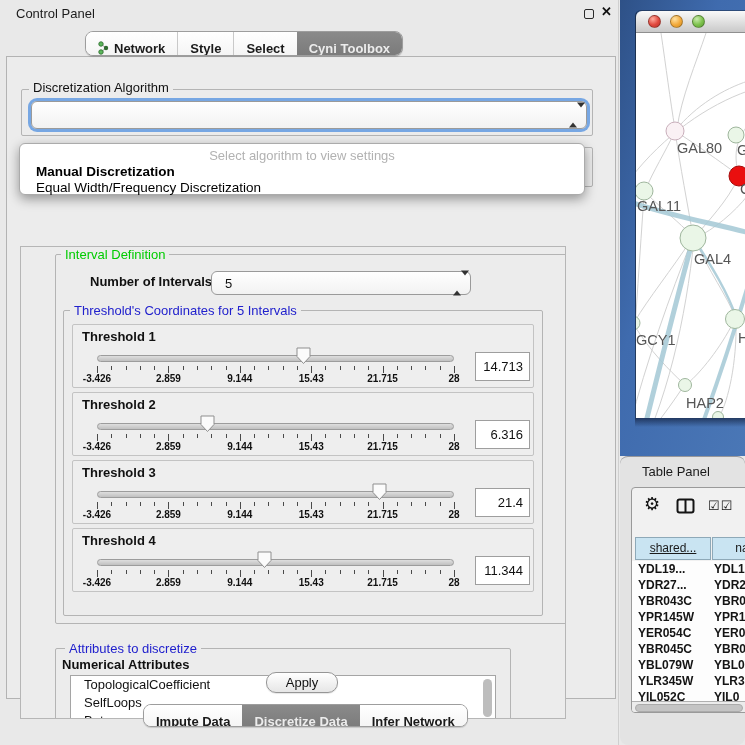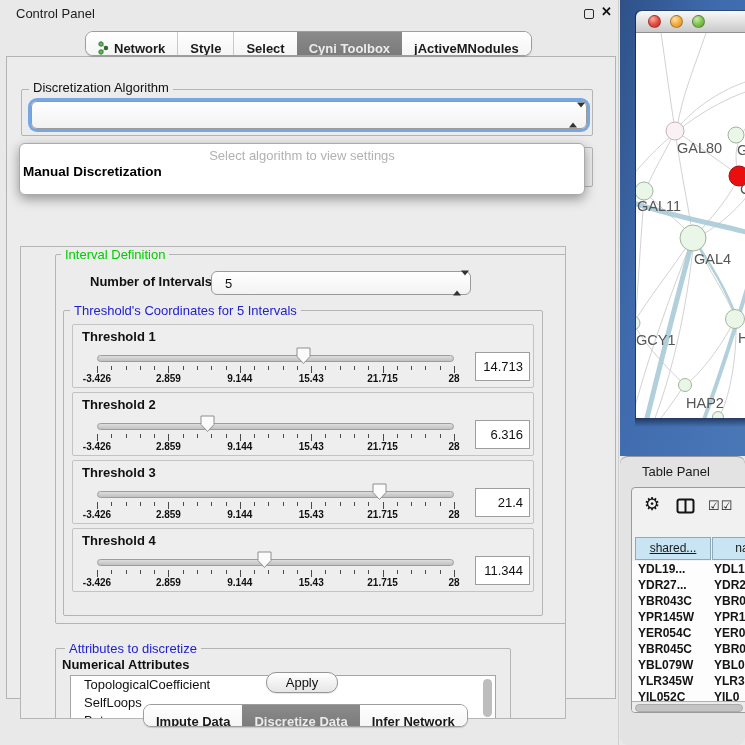--- a/index.html
+++ b/index.html
@@ -38,21 +38,21 @@
   .combo .val { position:absolute; left:13px; top:50%; transform:translateY(-50%); }
   .stepper { position:absolute; right:9px; top:50%; transform:translateY(-50%); width:8px; }
   .stepper .up, .stepper .dn { width:0; height:0; border-left:4px solid transparent; border-right:4px solid transparent; margin:1.5px 0; }
   .stepper .up { border-bottom:5px solid #333; }
   .stepper .dn { border-top:5px solid #333; }
   .focusring { box-shadow:0 0 0 3px rgba(90,150,225,.8); }
 
   
   .popup { position:absolute; left:12px; top:86px; width:566px; height:52px; background:#ffffff; border:1px solid #ababab; border-radius:6px; box-shadow:0 4px 12px rgba(0,0,0,.38); z-index:50; padding-top:3px; }
   .popup-prompt { height:17px; line-height:17px; text-align:center; font-size:13px; color:#b2b2b2; }
-  .popup-item { height:16px; line-height:16px; font-size:13.5px; padding-left:3px; color:#000; }
+  .popup-item { height:16px; line-height:16px; font-size:13.5px; padding-left:16px; color:#000; }
   .popup-item.sel { font-weight:bold; }
 
   
   .scrollarea { position:absolute; left:13px; top:189px; width:546px; height:473px; border:1px solid #b6b6b6; background:#ececec; overflow:hidden; }
   .vscroll-track { position:absolute; left:585px; top:0; width:14px; height:473px; background:#f3f3f3; border-left:1px solid #d2d2d2; }
   .vscroll-thumb { position:absolute; left:2px; top:11px; width:9px; height:431px; border-radius:5px; background:#b6b6b6; }
 
   .bold13 { font-size:13px; font-weight:bold; color:#101010; position:absolute; }
 
   
@@ -123,23 +123,20 @@
           <span>Network</span>
         </div>
         <div class="tab">
           <span>Style</span>
         </div>
         <div class="tab">
           <span>Select</span>
         </div>
         <div class="tab sel">
           <span>Cyni Toolbox</span>
-        </div>
-        <div class="tab">
-          <span>jActiveMNodules</span>
         </div>
       </div>
 
     <div class="panel">
 
       <div class="groupbox" style="left:14px; top:32px; width:572px; height:47px;"></div>
       <div class="grouplabel" style="left:22px; top:23px; color:#111;">Discretization Algorithm</div>
       <div class="combo focusring" style="left:24px; top:44px; width:556px; height:28px;">
         <span class="stepper"><span class="up"></span><span class="dn"></span></span>
       </div>
@@ -343,20 +340,21 @@
           <div class="vscroll-thumb"></div>
         </div>
       </div>
 
       <div class="applybtn">Apply</div>
 
       <div class="popup">
         <div class="popup-prompt">Select algorithm to view settings</div>
         <div id="popup-options">
             <div class="popup-item sel">Manual Discretization</div>
+            <div class="popup-item">Equal Width/Frequency Discretization</div>
           </div>
       </div>
     </div>
 
     <div class="tabstrip" id="bottom-tabs">
         <div class="tab">
           <span>Impute Data</span>
         </div>
         <div class="tab sel">
           <span>Discretize Data</span>

